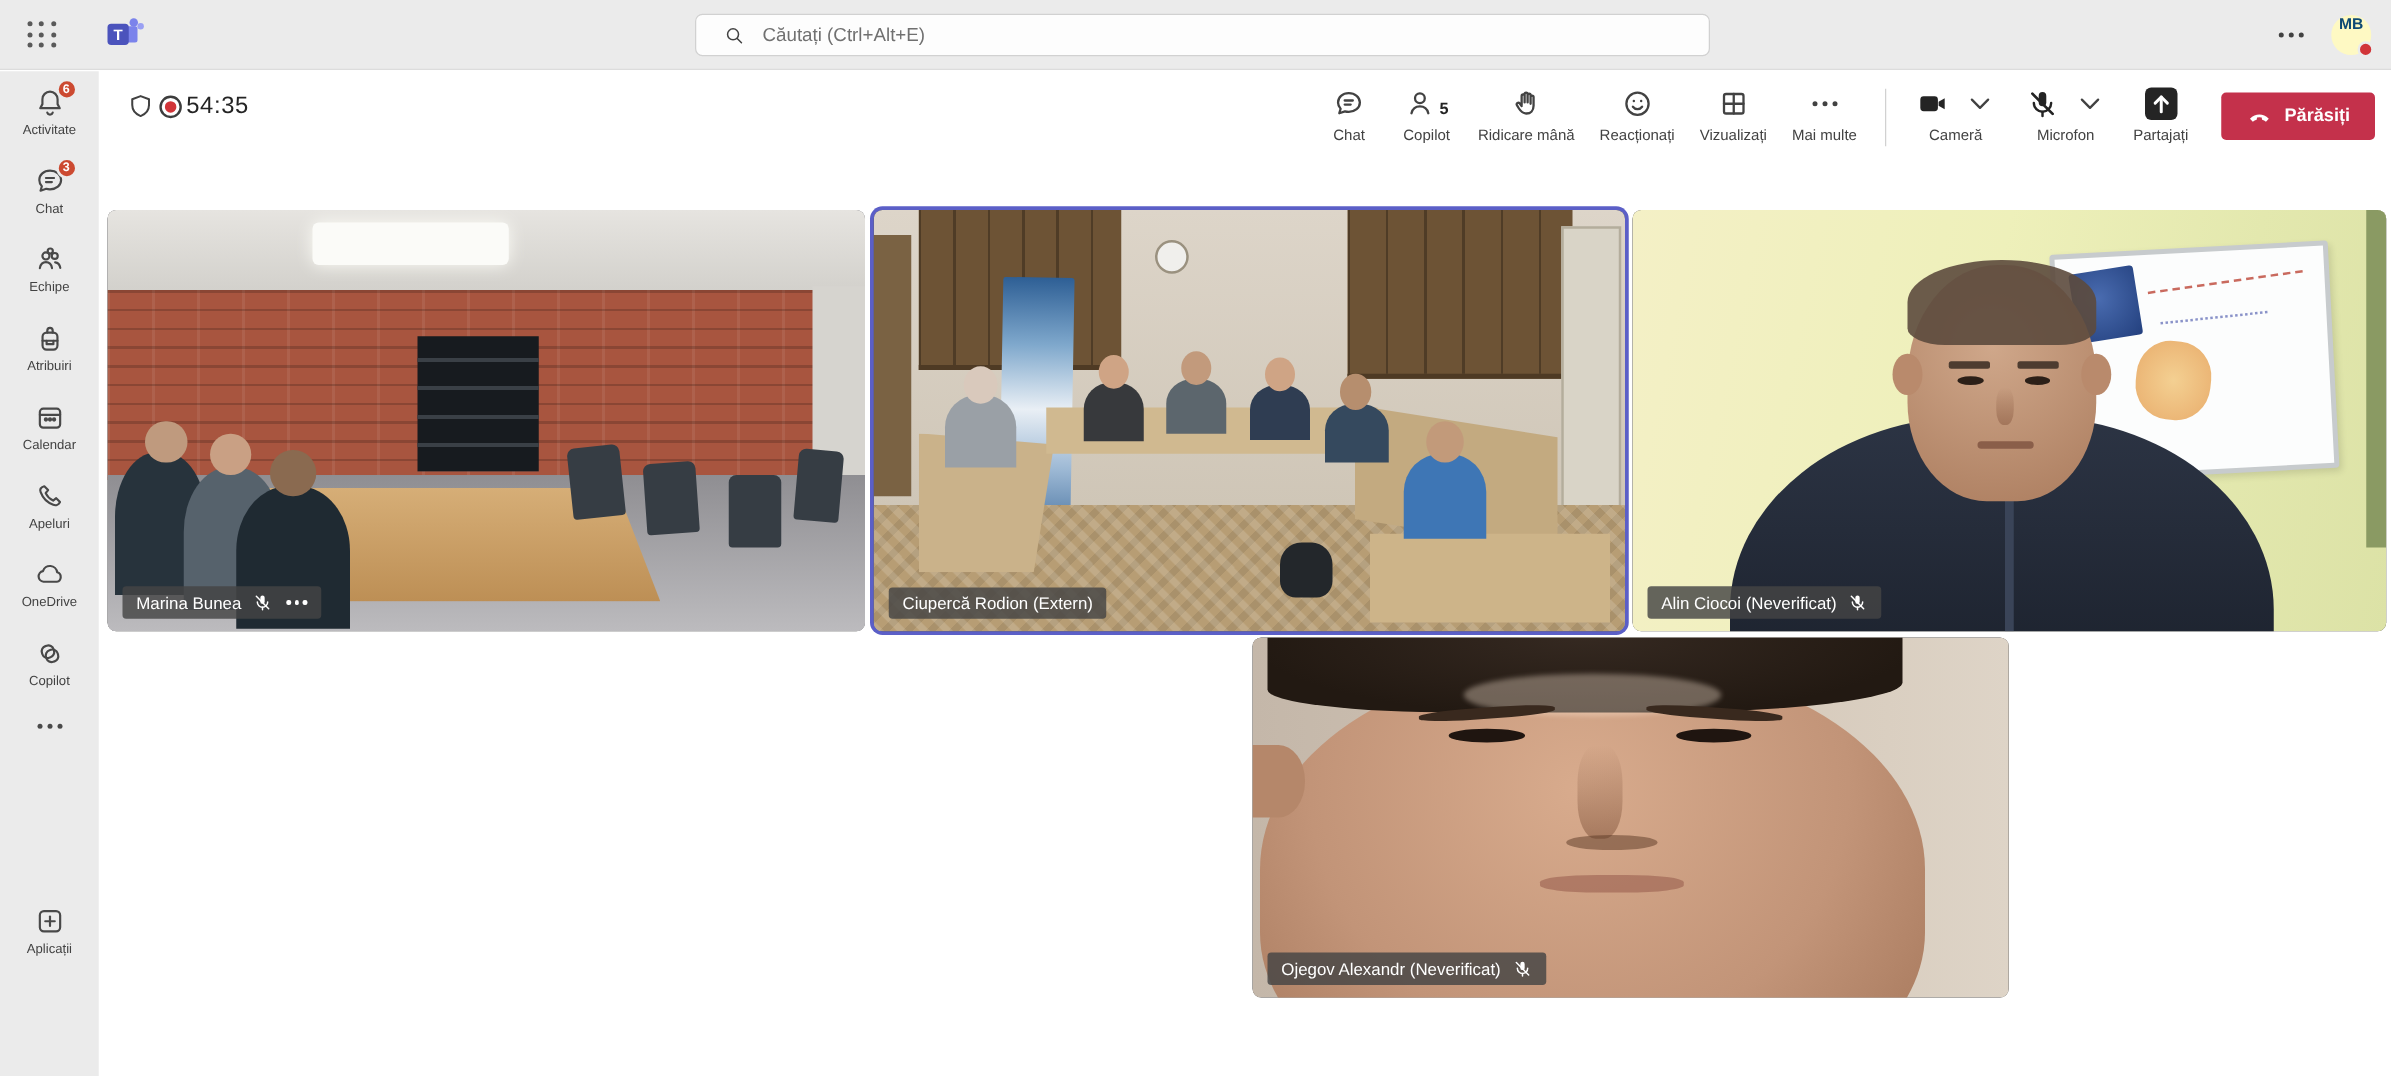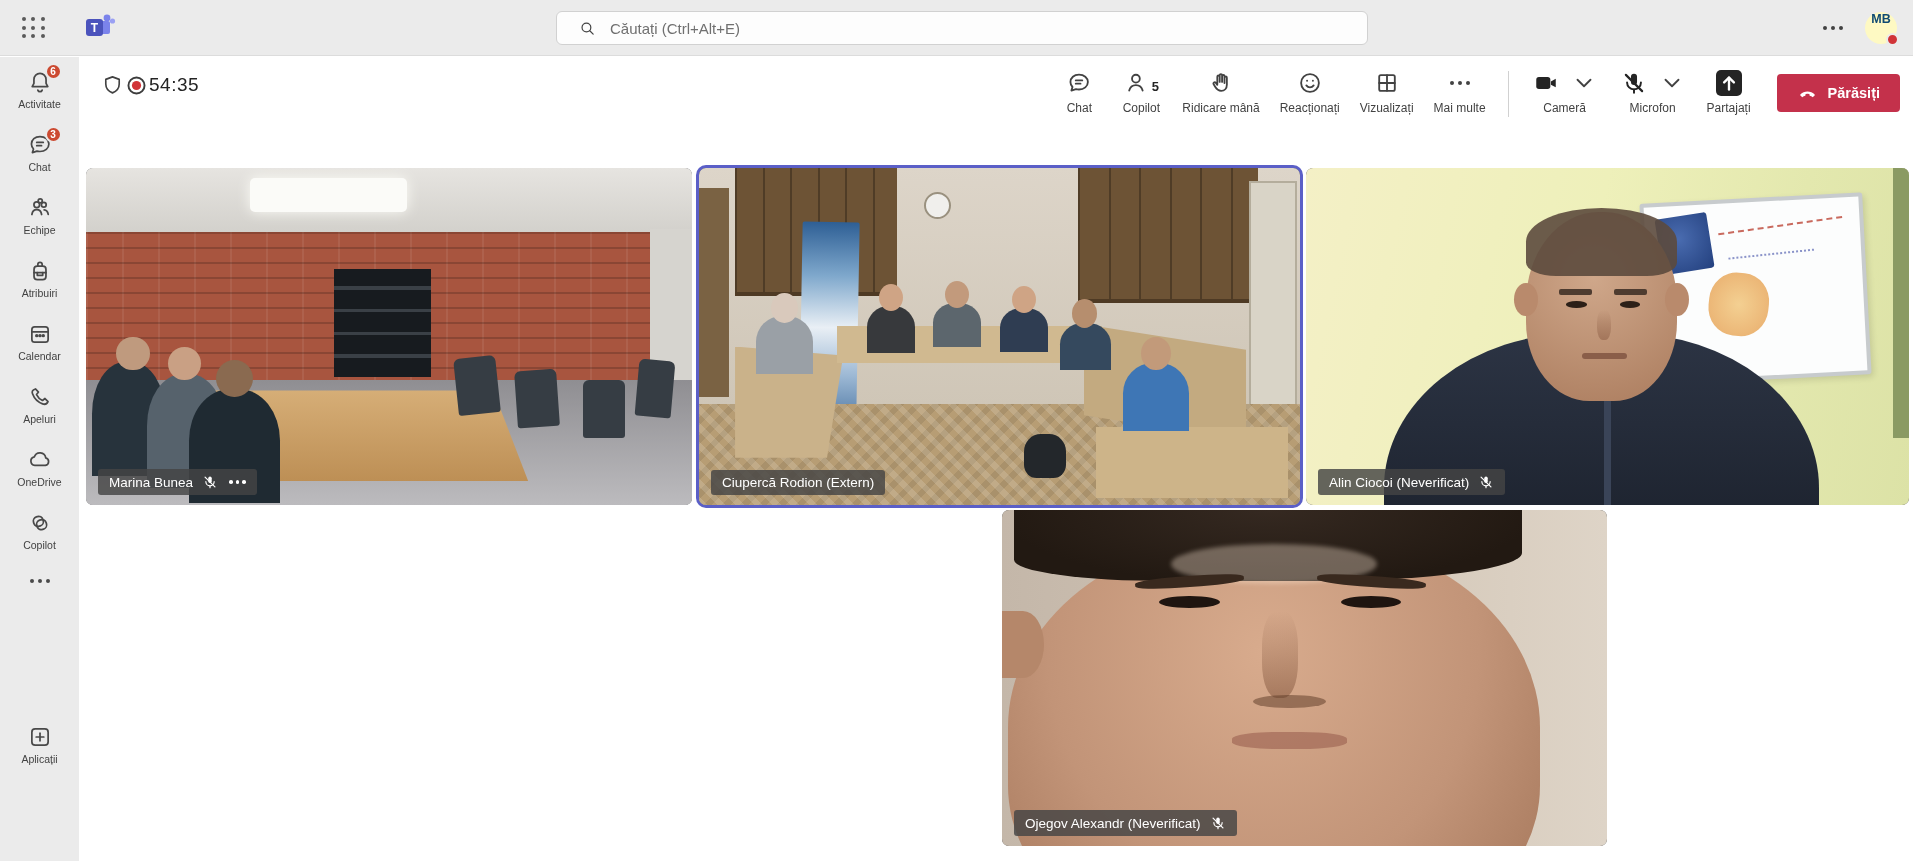--- a/index.html
+++ b/index.html
@@ -482,21 +482,21 @@
       <div class="p6b"></div>
         <div class="head p6h"></div>
       <div class="bag"></div>
     </div>
     <div class="plate">
       <span>Ciupercă Rodion (Extern)</span>
     </div>
   </div>
 
 
-  <div class="tile" style="left:1002px;top:510px;width:605px;height:336px;">
+  <div class="tile" style="left:1002px;top:510px;width:605px;height:288px;">
     <div class="scene s5">
       <div class="face"></div>
       <div class="hair"></div>
       <div class="shine"></div>
       <div class="earL"></div>
       <div class="browL"></div>
       <div class="browR"></div>
       <div class="eyeL"></div>
       <div class="eyeR"></div>
       <div class="nose"></div>

